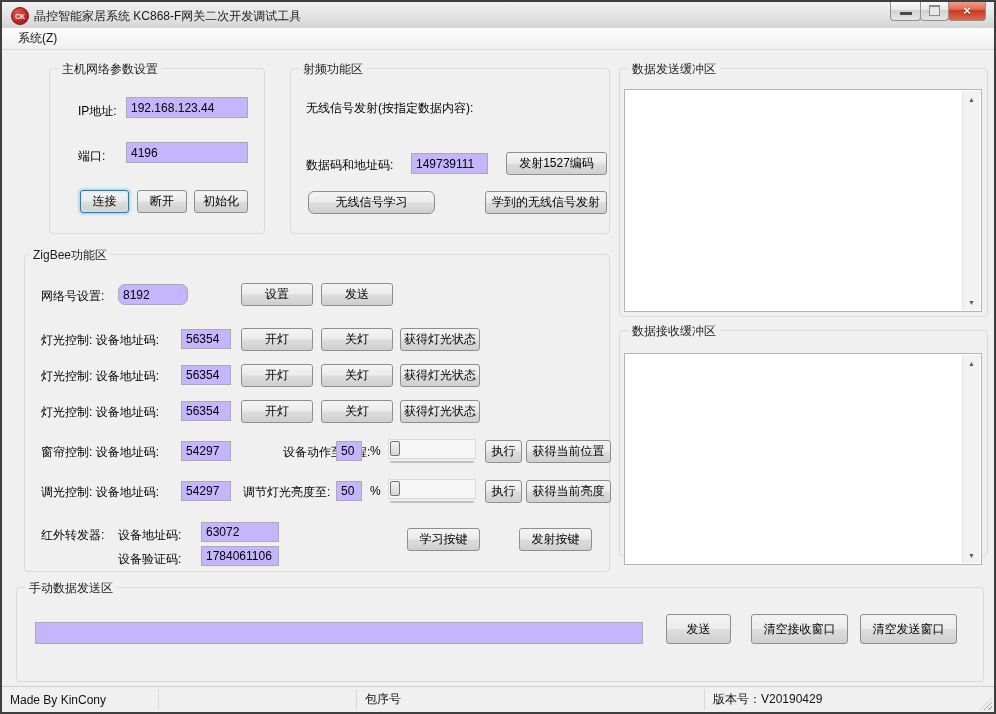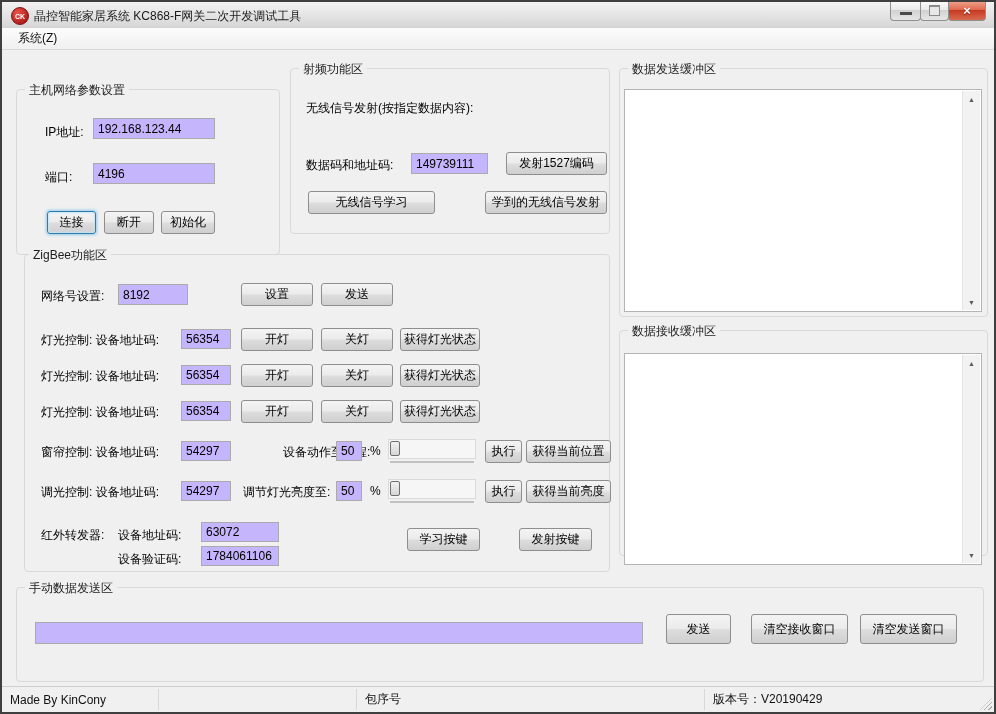--- a/index.html
+++ b/index.html
@@ -59,56 +59,56 @@
       </div>
     <div class="winbtn red" style="left:946px;width:38px;">
         <div class="glyph-close">×</div>
       </div>
   </div>
 
   <div class="menubar">
     <div class="menu-item">系统(Z)</div>
   </div>
 
-  <div class="group" style="left:14px;top:66px;width:264px;height:166px;margin-top:21px;">
+  <div class="group" style="left:47px;top:66px;width:216px;height:166px;">
     <div class="gtitle">主机网络参数设置</div>
     <div class="lbl" style="left:28px;top:34px;">IP地址:</div>
     <input class="tb" style="left: 76px; top: 28px; width: 122px;" value="192.168.123.44">
     <div class="lbl" style="left:28px;top:79px;">端口:</div>
     <input class="tb" style="left: 76px; top: 73px; width: 122px;" value="4196">
     <div class="btn focused" style="left:30px;top:121px;width:49px;height:23px;">连接</div>
     <div class="btn" style="left:87px;top:121px;width:50px;height:23px;">断开</div>
     <div class="btn" style="left:144px;top:121px;width:54px;height:23px;">初始化</div>
   </div>
 
   <div class="group" style="left:288px;top:66px;width:320px;height:166px;">
     <div class="gtitle">射频功能区</div>
     <div class="lbl" style="left:15px;top:31px;">无线信号发射(按指定数据内容):</div>
     <div class="lbl" style="left:15px;top:88px;">数据码和地址码:</div>
     <input class="tb" style="left: 120px; top: 84px; width: 77px;" value="149739111">
     <div class="btn" style="left:215px;top:83px;width:101px;height:23px;">发射1527编码</div>
-    <div class="btn" style="left:17px;top:122px;width:127px;height:23px;">无线信号学习</div>
+    <div class="btn" style="left:17px;top:122px;width:127px;height:23px;border-radius:6px;">无线信号学习</div>
     <div class="btn" style="left:194px;top:122px;width:122px;height:23px;">学到的无线信号发射</div>
   </div>
 
   <div class="group" style="left:617px;top:66px;width:369px;height:249px;">
     <div class="gtitle">数据发送缓冲区</div>
     <div class="bigbox" style="left:4px;top:20px;width:358px;height:223px;">
       <div class="vscroll">
         <div class="sarrow up">▲</div>
         <div class="sarrow down">▼</div>
       </div>
     </div>
   </div>
 
   <div class="group" style="left:22px;top:252px;width:586px;height:318px;">
     <div class="gtitle" style="left:4px;">ZigBee功能区</div>
 
     <div class="lbl" style="left:16px;top:33px;">网络号设置:</div>
-    <input class="tb" style="left: 93px; top: 29px; width: 70px;" value="8192">
+    <input class="tb" style="left: 93px; top: 29px; width: 70px; border-radius: 7px;" value="8192">
     <div class="btn" style="left:216px;top:28px;width:72px;height:23px;">设置</div>
     <div class="btn" style="left:296px;top:28px;width:72px;height:23px;">发送</div>
 
     <div class="lbl" style="left:16px;top:77px;">灯光控制: 设备地址码:</div>
     <input class="tb" style="left: 156px; top: 74px; width: 50px; height: 20px;" value="56354">
     <div class="btn" style="left:216px;top:73px;width:72px;height:23px;">开灯</div>
     <div class="btn" style="left:296px;top:73px;width:72px;height:23px;">关灯</div>
     <div class="btn" style="left:375px;top:73px;width:80px;height:23px;">获得灯光状态</div>
 
     <div class="lbl" style="left:16px;top:113px;">灯光控制: 设备地址码:</div>

